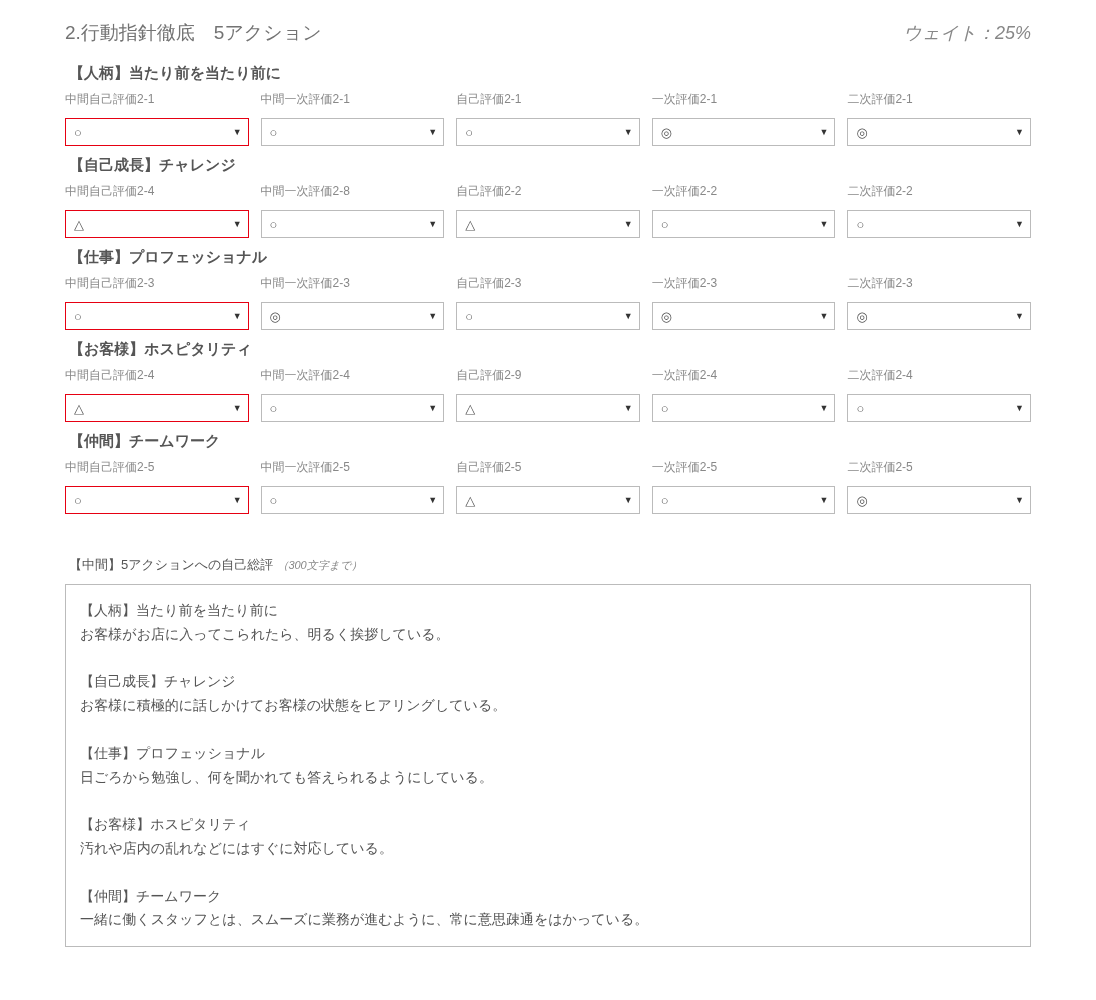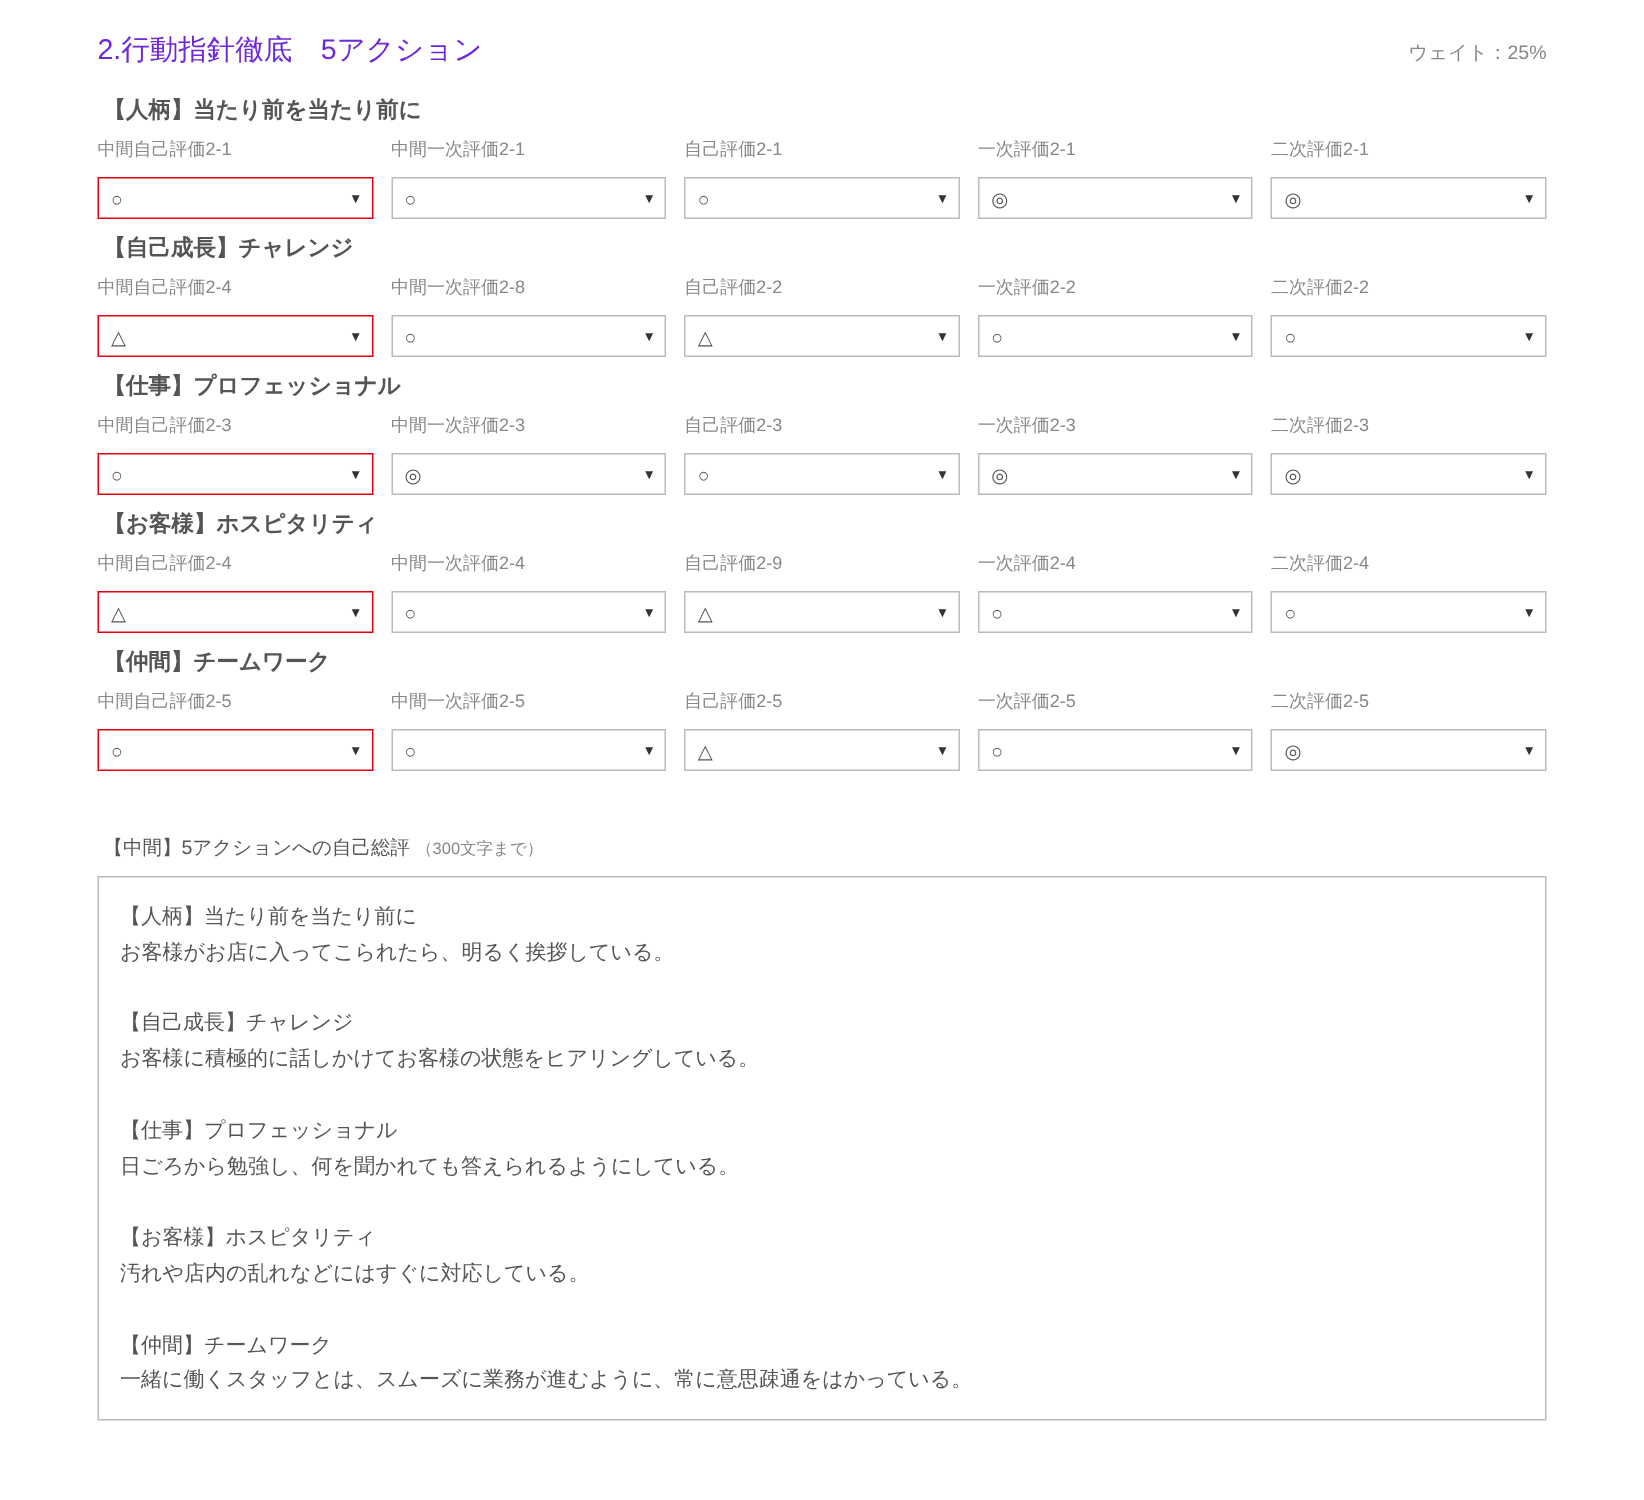--- a/index.html
+++ b/index.html
@@ -11,26 +11,27 @@
   font-size: 14px;
 }
 .header-row {
   display: flex;
   justify-content: space-between;
   align-items: baseline;
   margin-bottom: 18px;
 }
 .main-title {
   font-size: 19px;
-  color: #6d28d9;
+  color: #737373;
   font-weight: normal;
 }
 .weight-text {
-  font-size: 13px;
+  font-size: 18px;
   color: #888;
+  font-style: italic;
 }
 .subsection-title {
   font-size: 15px;
   color: #555;
   font-weight: bold;
   margin: 10px 0 8px 4px;
 }
 .row {
   display: flex;
   gap: 12px;
@@ -71,20 +72,21 @@
 }
 .comment-label {
   font-size: 13px;
   color: #555;
   margin: 42px 0 10px 4px;
 }
 .comment-sub {
   font-size: 11px;
   color: #888;
   margin-left: 4px;
+  font-style: italic;
 }
 .comment-box {
   border: 1px solid #bbb;
   padding: 14px 14px;
   font-size: 14px;
   color: #555;
   line-height: 1.7;
   white-space: pre-wrap;
   min-height: 300px;
 }

